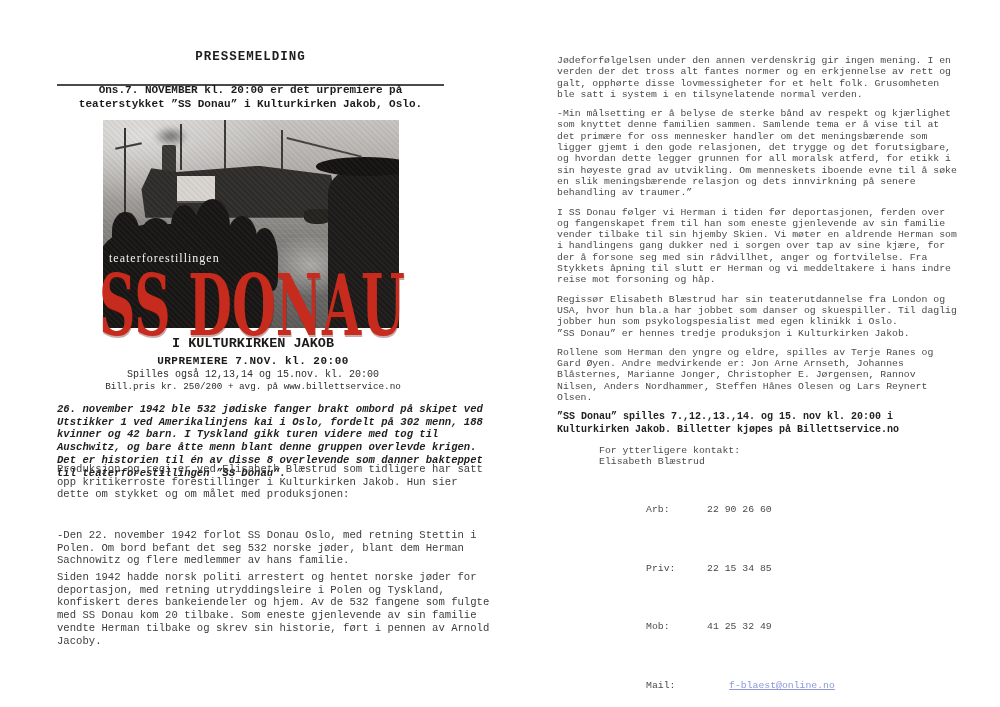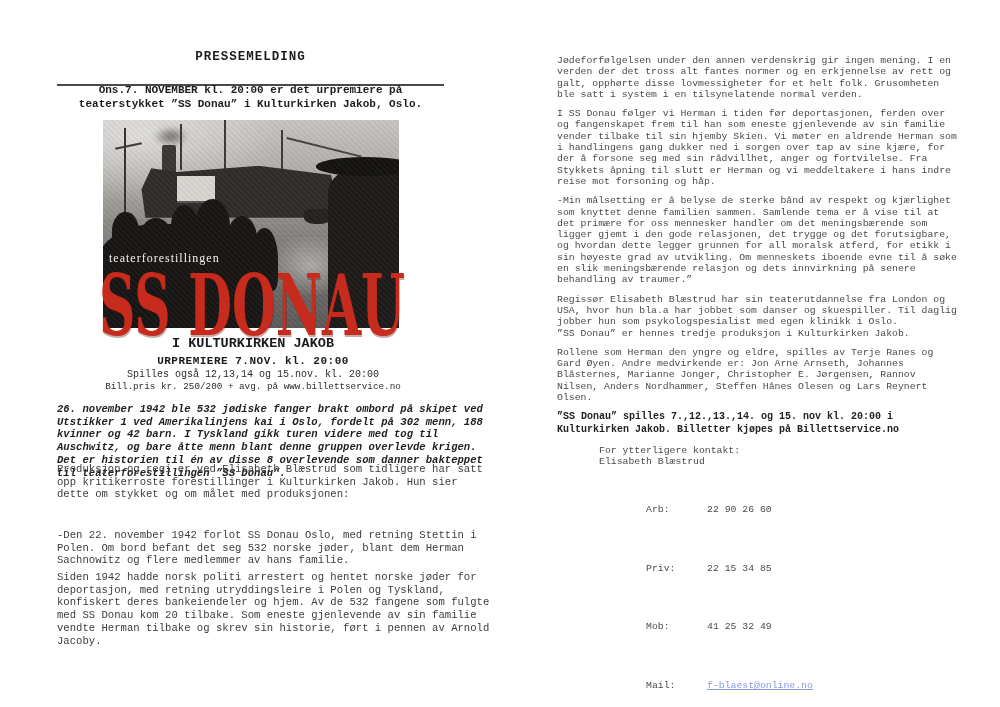--- a/index.html
+++ b/index.html
@@ -71,21 +71,21 @@
   .lpara.p-den{top:529px;color:#3c3c3c;}
   .lpara.p-siden{top:571px;color:#3c3c3c;}
 
   
   .rcol{position:absolute;left:557px;top:55px;width:406px;font-size:9.8px;line-height:11.3px;color:#4a4a4a;}
   .rpara{white-space:pre-line;margin:0 0 8px 0;}
   .rbold{white-space:pre-line;margin:3px 0 9px 0;font-weight:bold;font-size:10px;line-height:12.2px;color:#222;}
   .cblock{margin:0 0 9px 0;}
   .crow{white-space:pre;padding-left:42px;}
   .clabel{display:inline-block;width:61px;margin-top:25px;}
-  .link{color:#8a97dd;text-decoration:underline;cursor:pointer;}
+  .link{color:#8a97dd;text-decoration:underline;cursor:pointer;margin-left:22px;}
 </style>
 </head>
 <body>
 
 <div class="page">
 
   <div class="kicker">PRESSEMELDING</div>
   <div class="lead-title">Ons.7. NOVEMBER kl. 20:00 er det urpremiere på
 teaterstykket ”SS Donau” i Kulturkirken Jakob, Oslo.</div>
 
@@ -141,35 +141,35 @@
 konfiskert deres bankeiendeler og hjem. Av de 532 fangene som fulgte
 med SS Donau kom 20 tilbake. Som eneste gjenlevende av sin familie
 vendte Herman tilbake og skrev sin historie, ført i pennen av Arnold
 Jacoby.</div>
 
   <div class="rcol">
     <p class="rpara">Jødeforfølgelsen under den annen verdenskrig gir ingen mening. I en
 verden der det tross alt fantes normer og en erkjennelse av rett og
 galt, opphørte disse lovmessigheter for et helt folk. Grusomheten
 ble satt i system i en tilsynelatende normal verden.</p>
-    <p class="rpara">I SS Donau følger vi Herman i tiden før deportasjonen, ferden over
-og fangenskapet frem til han som eneste gjenlevende av sin familie
-vender tilbake til sin hjemby Skien. Vi møter en aldrende Herman som
-i handlingens gang dukker ned i sorgen over tap av sine kjære, for
-der å forsone seg med sin rådvillhet, anger og fortvilelse. Fra
-Stykkets åpning til slutt er Herman og vi meddeltakere i hans indre
-reise mot forsoning og håp.</p>
     <p class="rpara">-Min målsetting er å belyse de sterke bånd av respekt og kjærlighet
 som knyttet denne familien sammen. Samlende tema er å vise til at
 det primære for oss mennesker handler om det meningsbærende som
 ligger gjemt i den gode relasjonen, det trygge og det forutsigbare,
 og hvordan dette legger grunnen for all moralsk atferd, for etikk i
 sin høyeste grad av utvikling. Om menneskets iboende evne til å søke
 en slik meningsbærende relasjon og dets innvirkning på senere
 behandling av traumer.”</p>
+    <p class="rpara">I SS Donau følger vi Herman i tiden før deportasjonen, ferden over
+og fangenskapet frem til han som eneste gjenlevende av sin familie
+vender tilbake til sin hjemby Skien. Vi møter en aldrende Herman som
+i handlingens gang dukker ned i sorgen over tap av sine kjære, for
+der å forsone seg med sin rådvillhet, anger og fortvilelse. Fra
+Stykkets åpning til slutt er Herman og vi meddeltakere i hans indre
+reise mot forsoning og håp.</p>
     <p class="rpara">Regissør Elisabeth Blæstrud har sin teaterutdannelse fra London og
 USA, hvor hun bla.a har jobbet som danser og skuespiller. Til daglig
 jobber hun som psykologspesialist med egen klinikk i Oslo.
 ”SS Donau” er hennes tredje produksjon i Kulturkirken Jakob.</p>
     <p class="rpara">Rollene som Herman den yngre og eldre, spilles av Terje Ranes og
 Gard Øyen. Andre medvirkende er: Jon Arne Arnseth, Johannes
 Blåsternes, Marianne Jonger, Christopher E. Jørgensen, Rannov
 Nilsen, Anders Nordhammer, Steffen Hånes Olesen og Lars Reynert
 Olsen.</p>
     <p class="rbold">”SS Donau” spilles 7.,12.,13.,14. og 15. nov kl. 20:00 i

